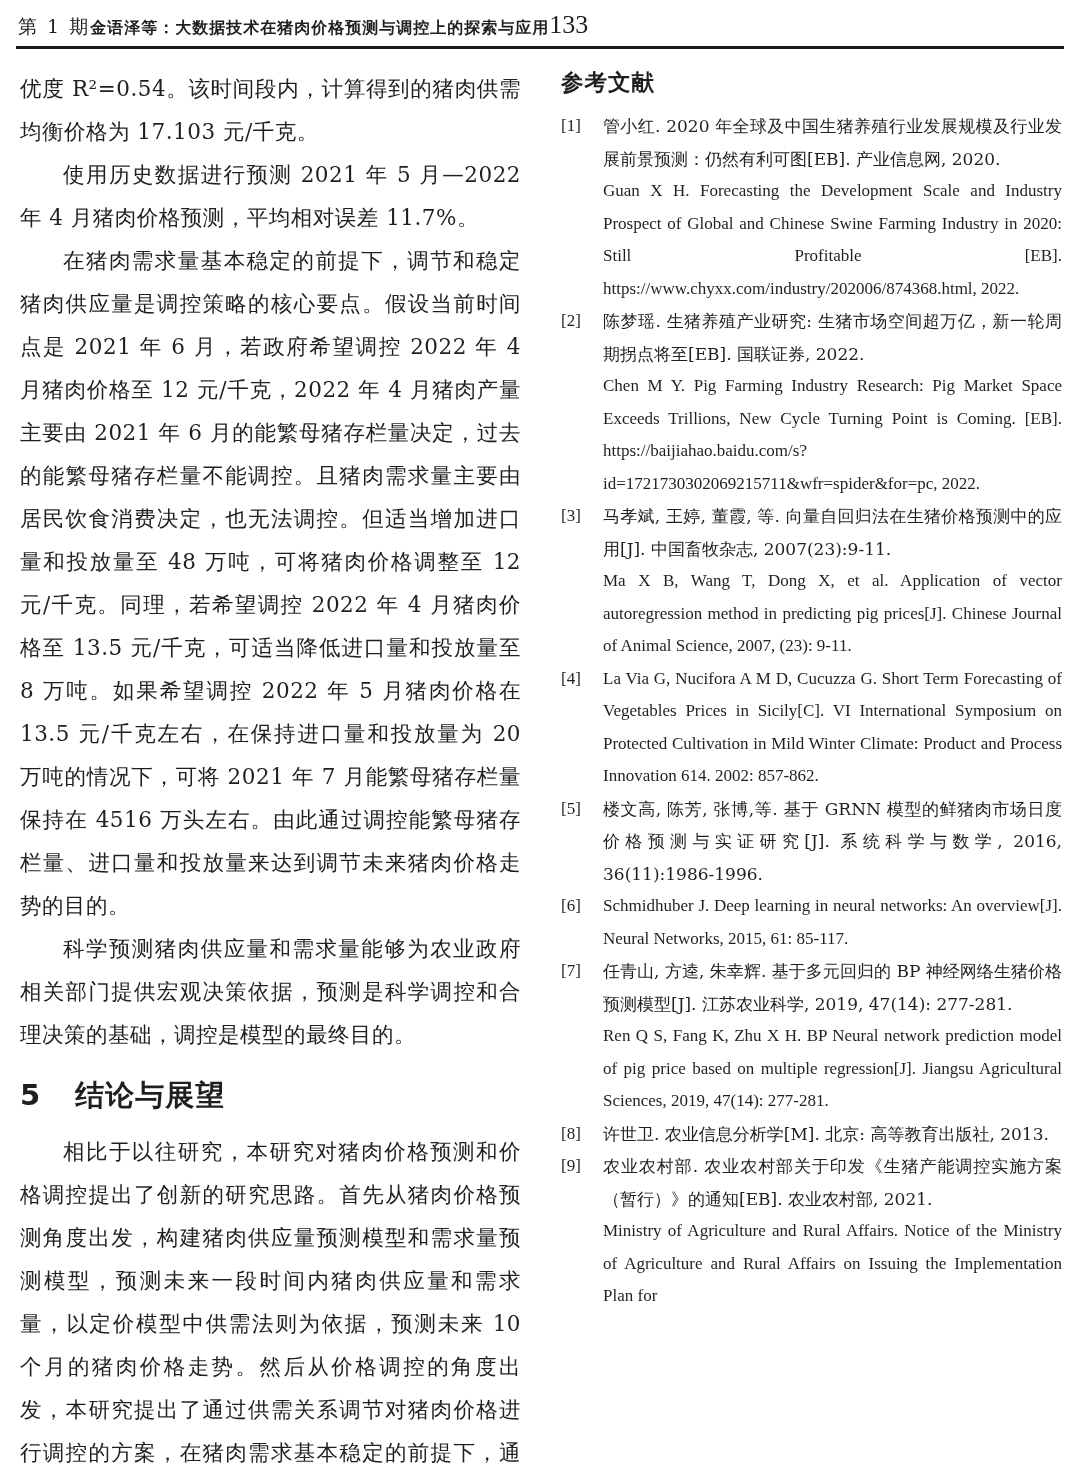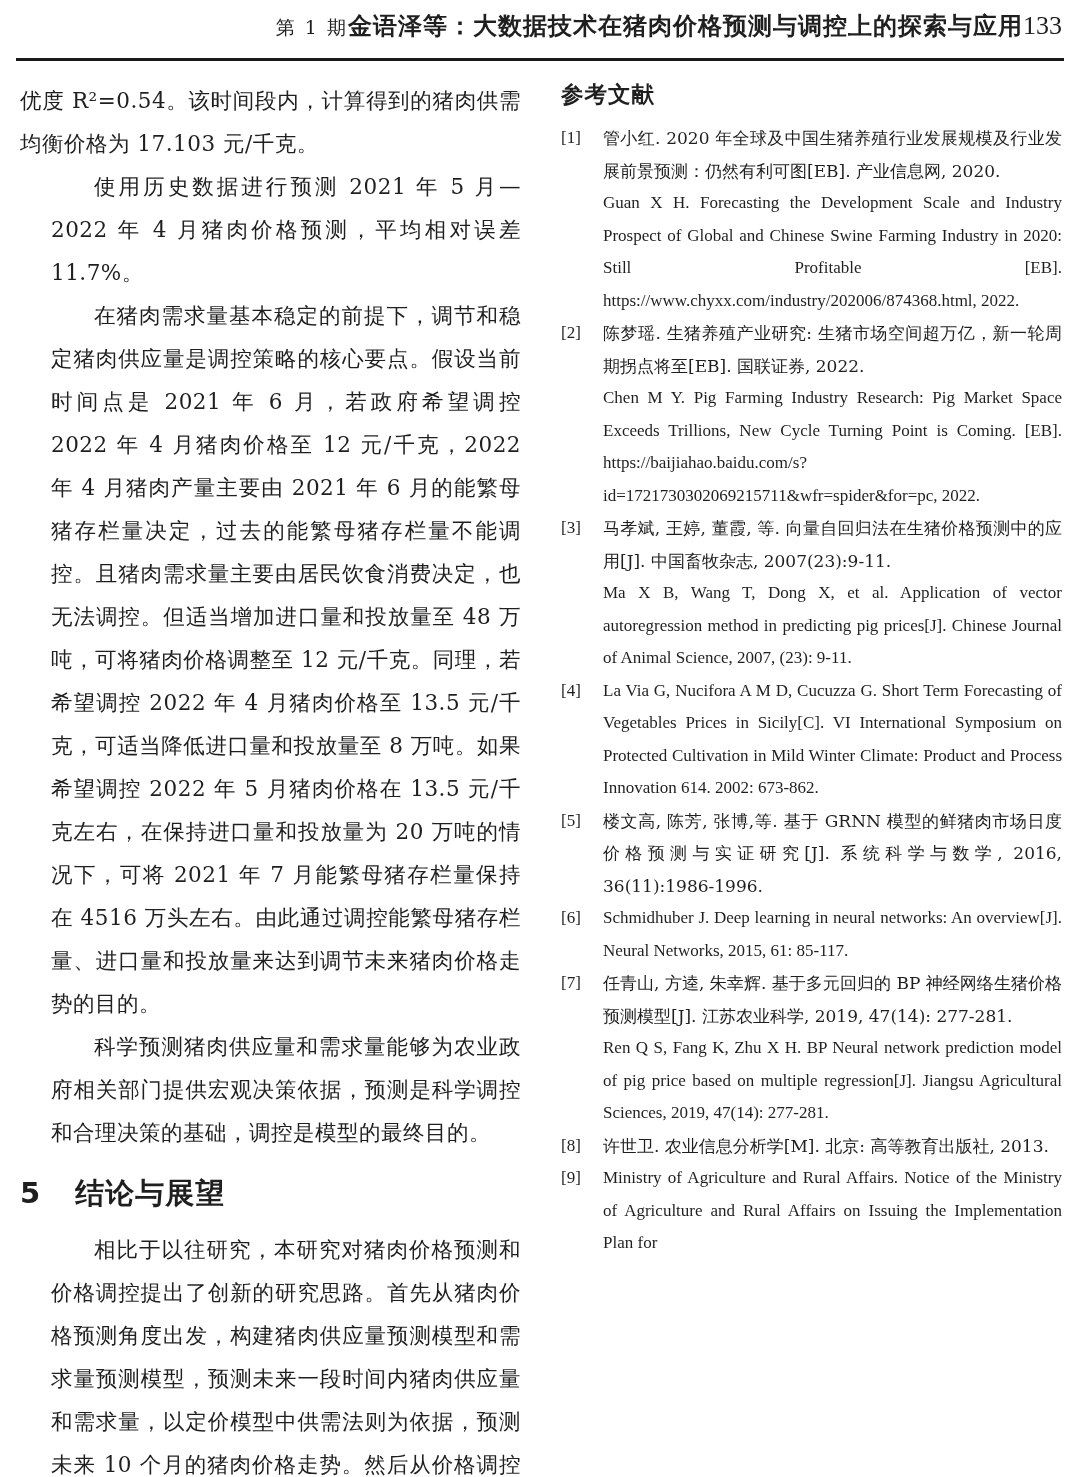--- a/index.html
+++ b/index.html
@@ -14,33 +14,33 @@
   }
   .page {
     box-sizing: border-box;
     width: 1080px;
     height: 1477px;
     padding: 8px 14px 0 14px;
     background: #ffffff;
   }
   .header {
     display: flex;
-    justify-content: flex-end;
+    justify-content: flex-start;
     align-items: baseline;
-    padding: 2px 4px 16px 4px;
+    padding: 2px 4px 6px 4px;
     font-size: 19px;
   }
   .header .issue {
     font-family: "DejaVu Serif", "Liberation Serif", serif;
     letter-spacing: 2px;
   }
   .header .running-title {
     font-family: Liberation Sans, sans-serif;
     font-weight: 600;
-    font-size: 24px;
+    font-size: 16px;
     letter-spacing: 1px;
   }
   .header .pageno {
     font-family: "Liberation Serif", "DejaVu Serif", serif;
     font-size: 26px;
   }
   .header-rule {
     border-bottom: 3px solid #1a1a1a;
     margin: 0 2px;
   }
@@ -53,21 +53,21 @@
 
   
   .body-text p {
     margin: 0;
     font-size: 21.5px;
     line-height: 43px;
     text-align: justify;
     text-justify: inter-character;
     letter-spacing: 0.5px;
   }
-  .body-text p.indent { text-indent: 2em; margin-left: 31px; }
+  .body-text p.indent { text-indent: 2em; }
   .section-heading {
     font-family: "DejaVu Sans", "Liberation Sans", sans-serif;
     font-weight: 600;
     font-size: 29px;
     margin: 20px 0 14px 0;
     letter-spacing: 1px;
     display: flex;
     align-items: baseline;
   }
   .section-heading .sec-num { margin-right: 34px; }
@@ -147,21 +147,21 @@
           <div class="ref-item">
             <span class="ref-label">[3]</span>
             <div class="ref-body">
               <div class="ref-zh">马孝斌, 王婷, 董霞, 等. 向量自回归法在生猪价格预测中的应用[J]. 中国畜牧杂志, 2007(23):9-11.</div>
               <div class="ref-en">Ma X B, Wang T, Dong X, et al. Application of vector autoregression method in predicting pig prices[J]. Chinese Journal of Animal Science, 2007, (23): 9-11.</div>
             </div>
           </div>
           <div class="ref-item">
             <span class="ref-label">[4]</span>
             <div class="ref-body">
-              <div class="ref-en">La Via G, Nucifora A M D, Cucuzza G. Short Term Forecasting of Vegetables Prices in Sicily[C]. VI International Symposium on Protected Cultivation in Mild Winter Climate: Product and Process Innovation 614. 2002: 673-862.</div>
+              <div class="ref-en">La Via G, Nucifora A M D, Cucuzza G. Short Term Forecasting of Vegetables Prices in Sicily[C]. VI International Symposium on Protected Cultivation in Mild Winter Climate: Product and Process Innovation 614. 2002: 857-862.</div>
             </div>
           </div>
           <div class="ref-item">
             <span class="ref-label">[5]</span>
             <div class="ref-body">
               <div class="ref-zh">楼文高, 陈芳, 张博,等. 基于 GRNN 模型的鲜猪肉市场日度价格预测与实证研究[J]. 系统科学与数学, 2016, 36(11):1986-1996.</div>
             </div>
           </div>
           <div class="ref-item">
             <span class="ref-label">[6]</span>
@@ -178,20 +178,21 @@
           </div>
           <div class="ref-item">
             <span class="ref-label">[8]</span>
             <div class="ref-body">
               <div class="ref-zh">许世卫. 农业信息分析学[M]. 北京: 高等教育出版社, 2013.</div>
             </div>
           </div>
           <div class="ref-item">
             <span class="ref-label">[9]</span>
             <div class="ref-body">
+              <div class="ref-zh">农业农村部. 农业农村部关于印发《生猪产能调控实施方案（暂行）》的通知[EB]. 农业农村部, 2021.</div>
               <div class="ref-en">Ministry of Agriculture and Rural Affairs. Notice of the Ministry of Agriculture and Rural Affairs on Issuing the Implementation Plan for</div>
             </div>
           </div>
         </div>
     </div>
   </div>
 
 </div>
 
 </body></html>

